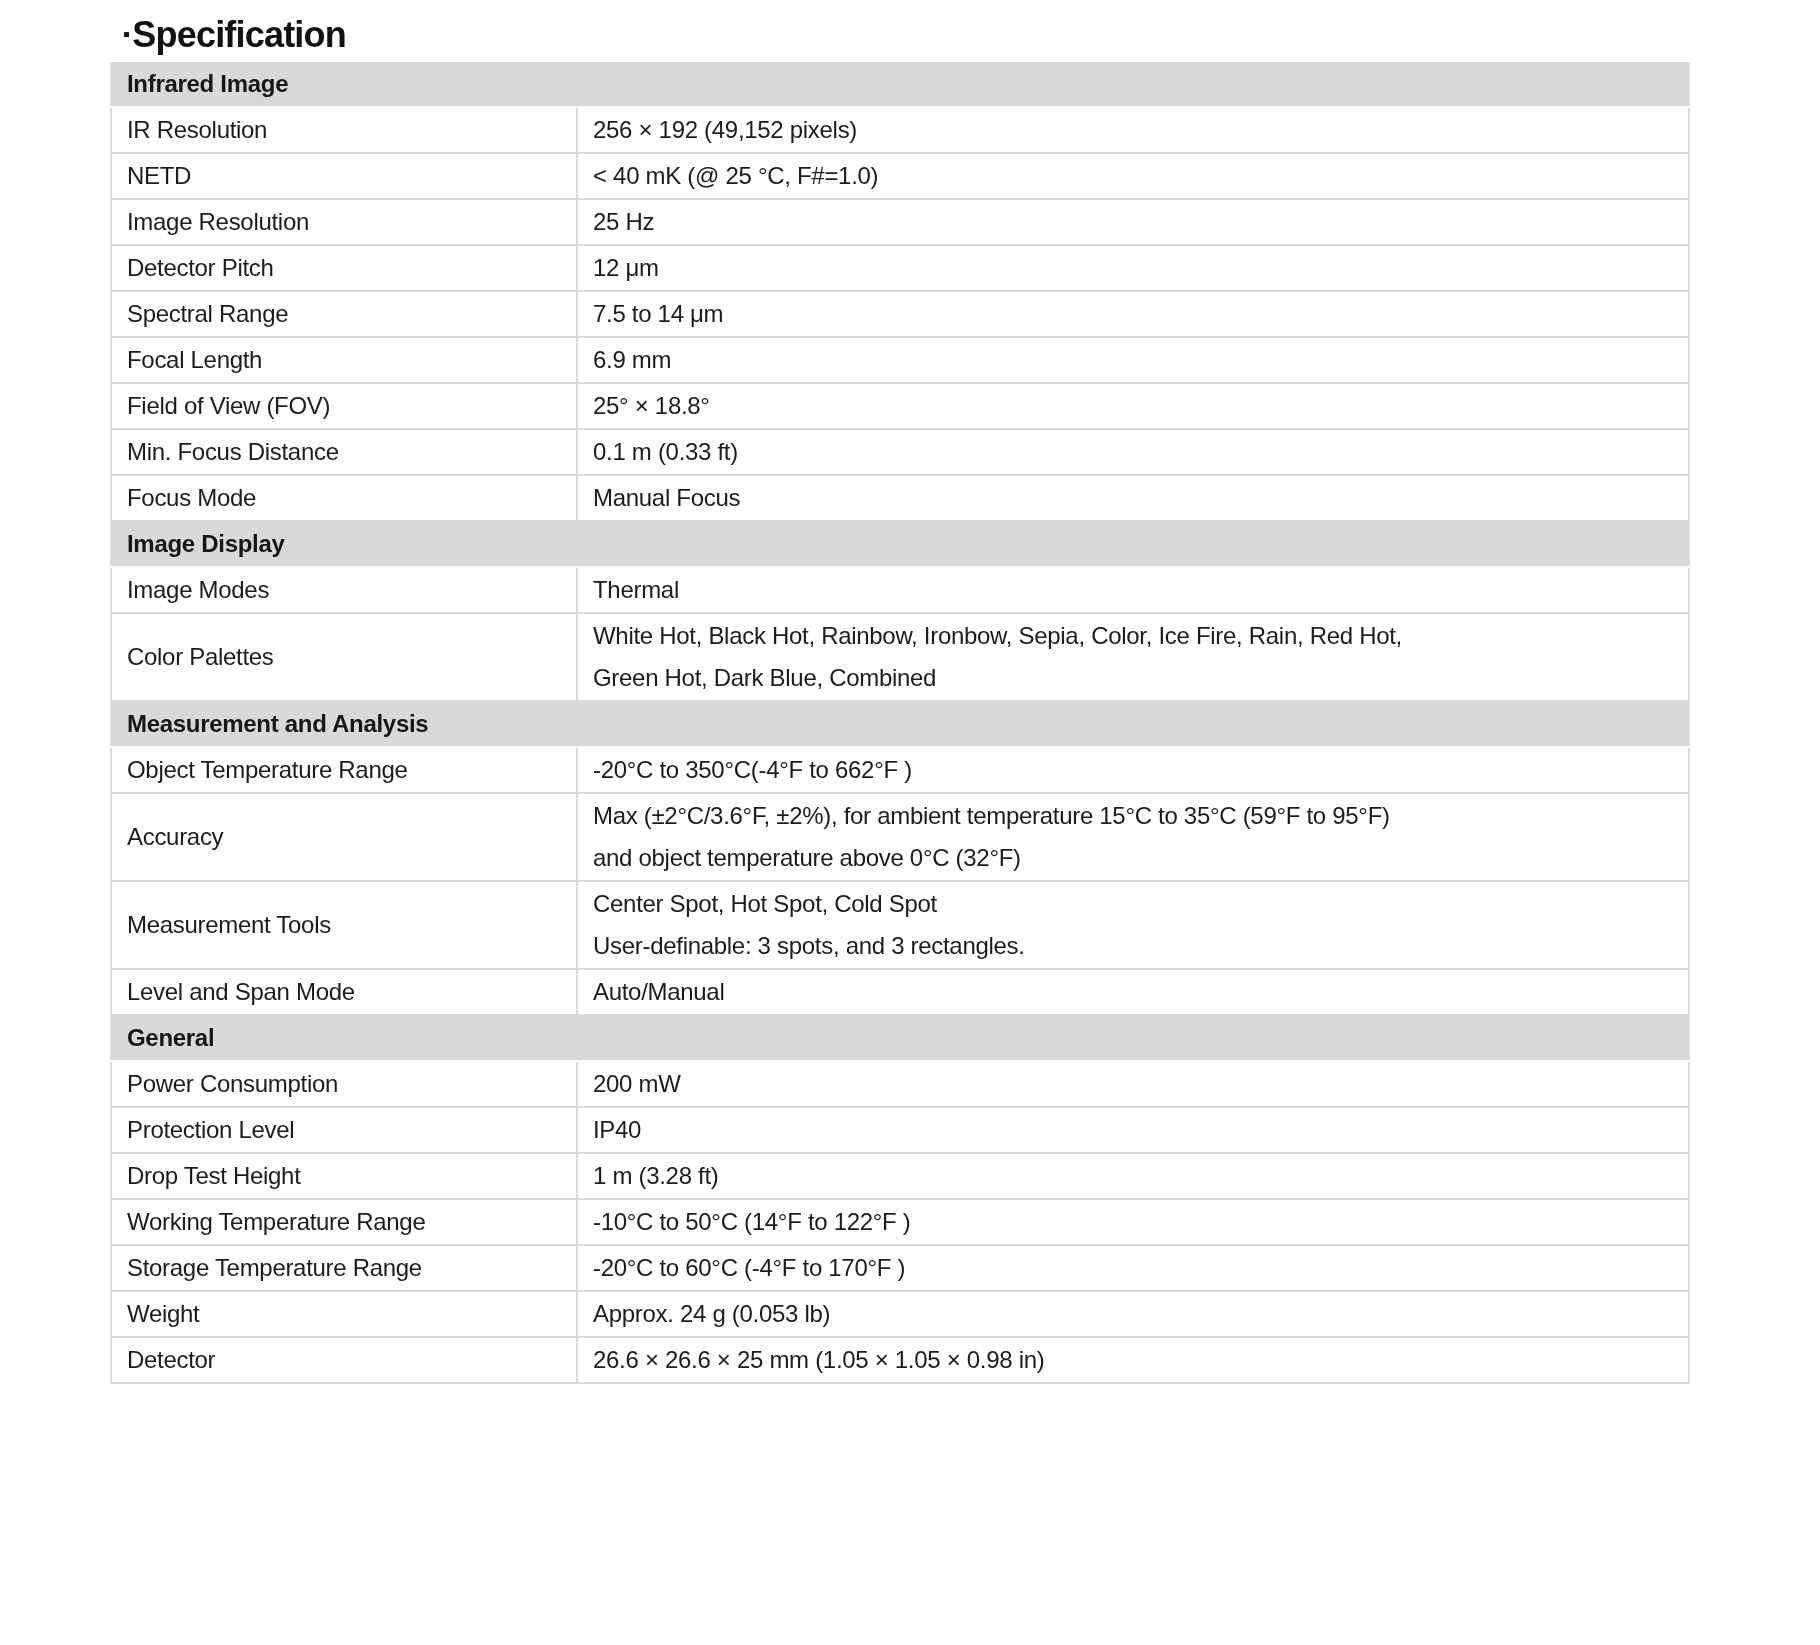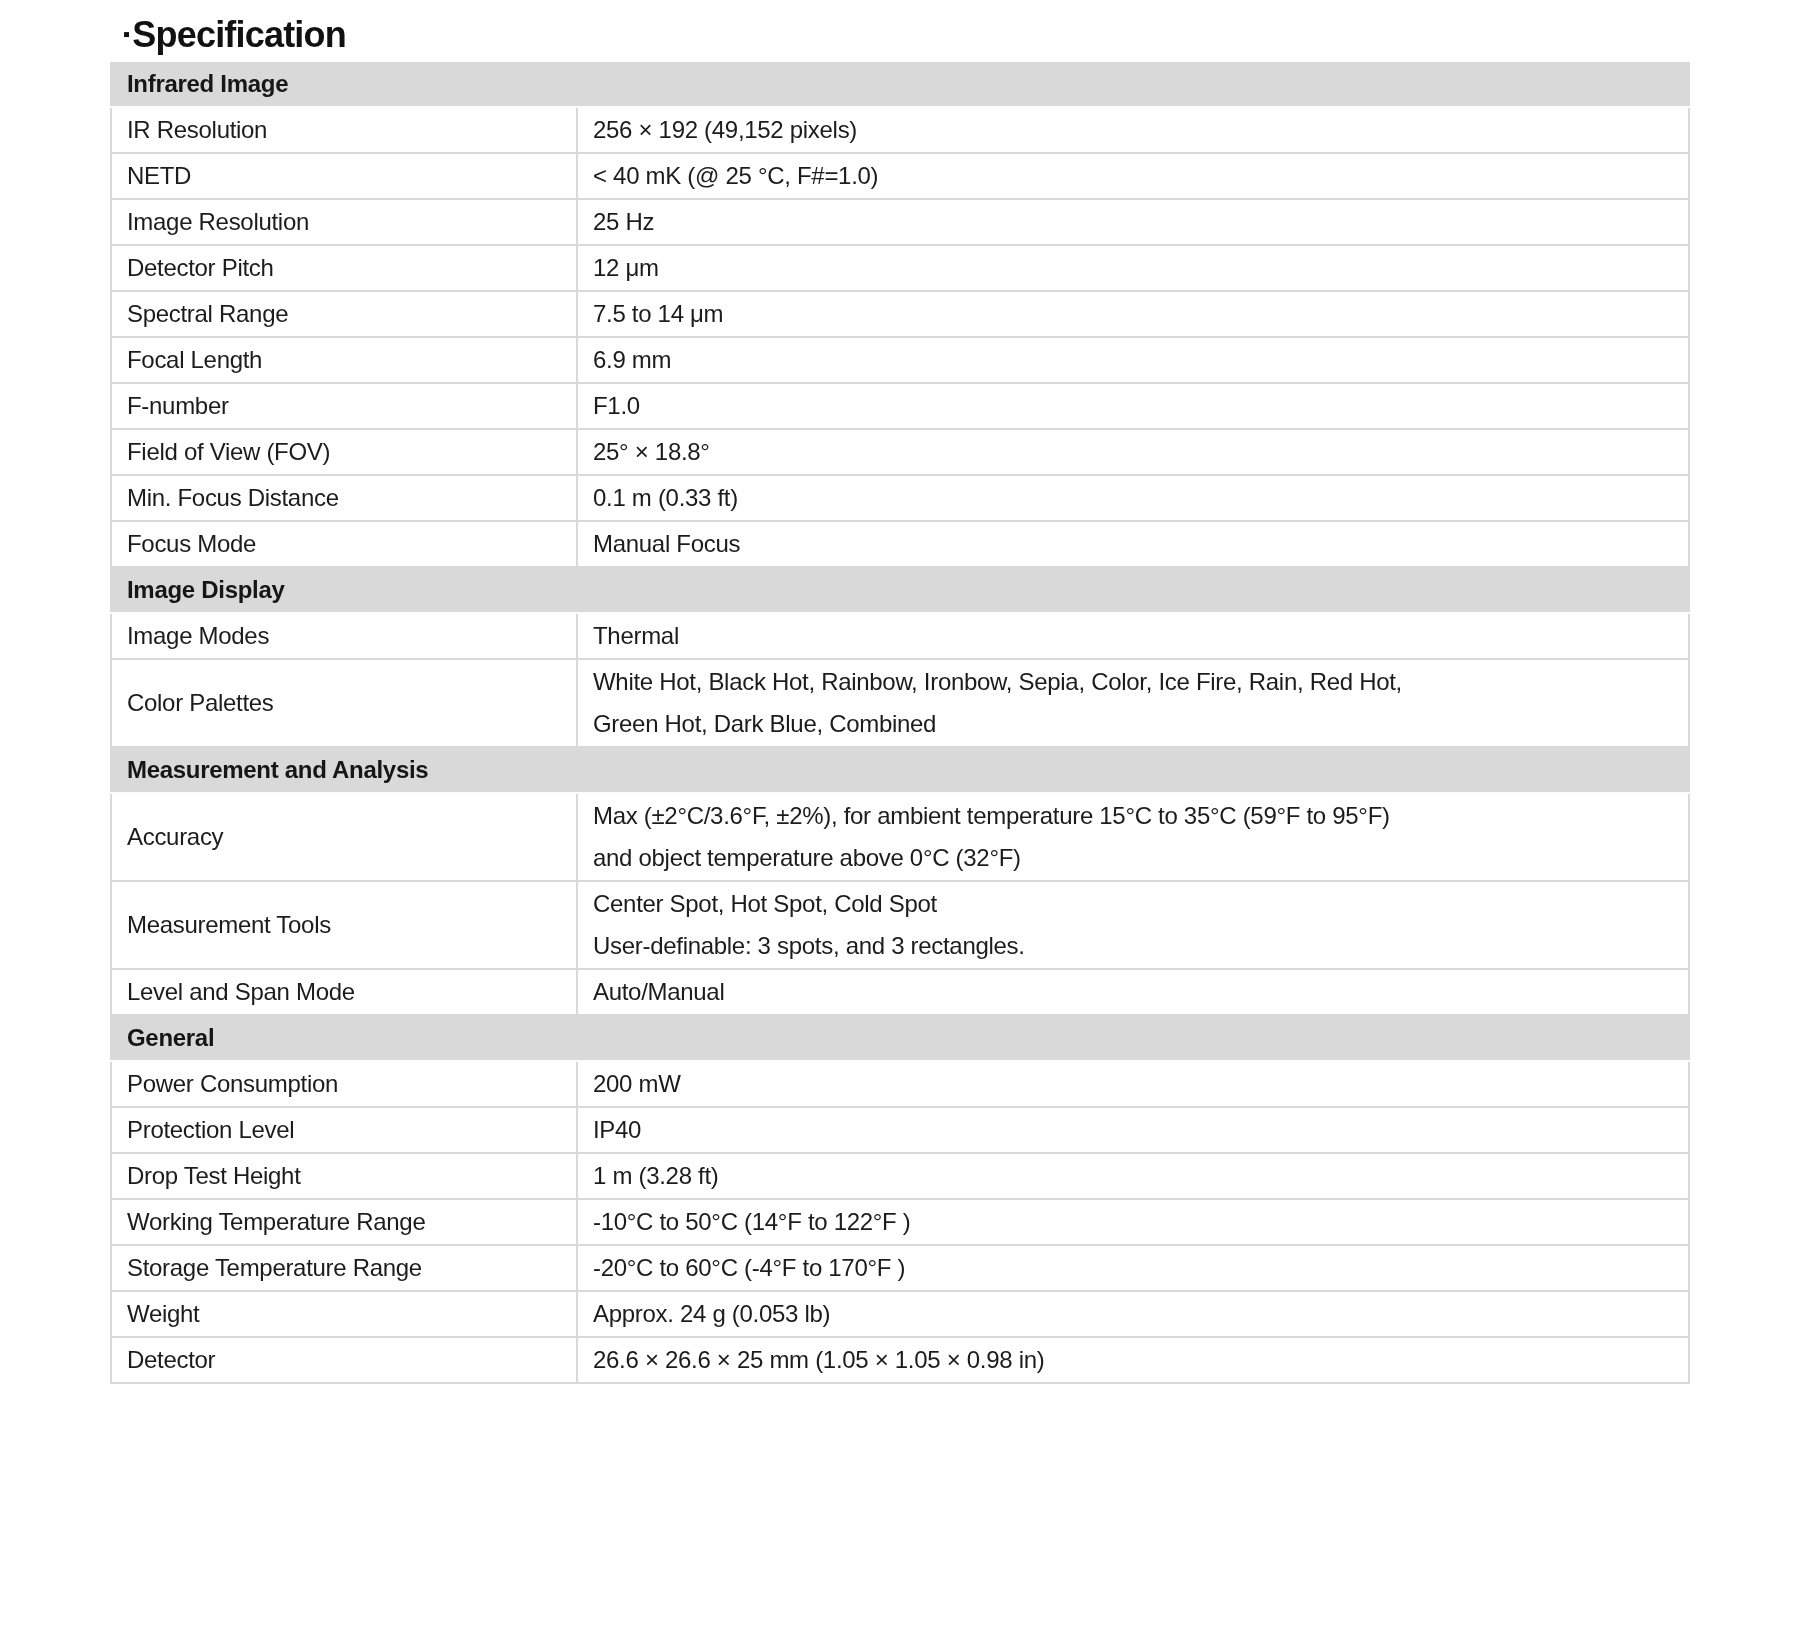--- a/index.html
+++ b/index.html
@@ -98,24 +98,20 @@
   </tr>
   <tr class="data-row">
     <td class="label">Spectral Range</td>
     <td class="value">7.5 to 14 μm</td>
   </tr>
   <tr class="data-row">
     <td class="label">Focal Length</td>
     <td class="value">6.9 mm</td>
   </tr>
   <tr class="data-row">
-    <td class="label">F-number</td>
-    <td class="value">F1.0</td>
-  </tr>
-  <tr class="data-row">
     <td class="label">Field of View (FOV)</td>
     <td class="value">25° × 18.8°</td>
   </tr>
   <tr class="data-row">
     <td class="label">Min. Focus Distance</td>
     <td class="value">0.1 m (0.33 ft)</td>
   </tr>
   <tr class="data-row">
     <td class="label">Focus Mode</td>
     <td class="value">Manual Focus</td>
@@ -129,20 +125,24 @@
     <td class="value">Thermal</td>
   </tr>
   <tr class="data-row">
     <td class="label">Color Palettes</td>
     <td class="value">White Hot, Black Hot, Rainbow, Ironbow, Sepia, Color, Ice Fire, Rain, Red Hot,
 Green Hot, Dark Blue, Combined</td>
   </tr>
 
   <tr class="section-row">
     <td colspan="2">Measurement and Analysis</td>
+  </tr>
+  <tr class="data-row">
+    <td class="label">Object Temperature Range</td>
+    <td class="value">-20°C to 350°C(-4°F to 662°F )</td>
   </tr>
   <tr class="data-row">
     <td class="label">Accuracy</td>
     <td class="value">Max (±2°C/3.6°F, ±2%), for ambient temperature 15°C to 35°C (59°F to 95°F)
 and object temperature above 0°C (32°F)</td>
   </tr>
   <tr class="data-row">
     <td class="label">Measurement Tools</td>
     <td class="value">Center Spot, Hot Spot, Cold Spot
 User-definable: 3 spots, and 3 rectangles.</td>

